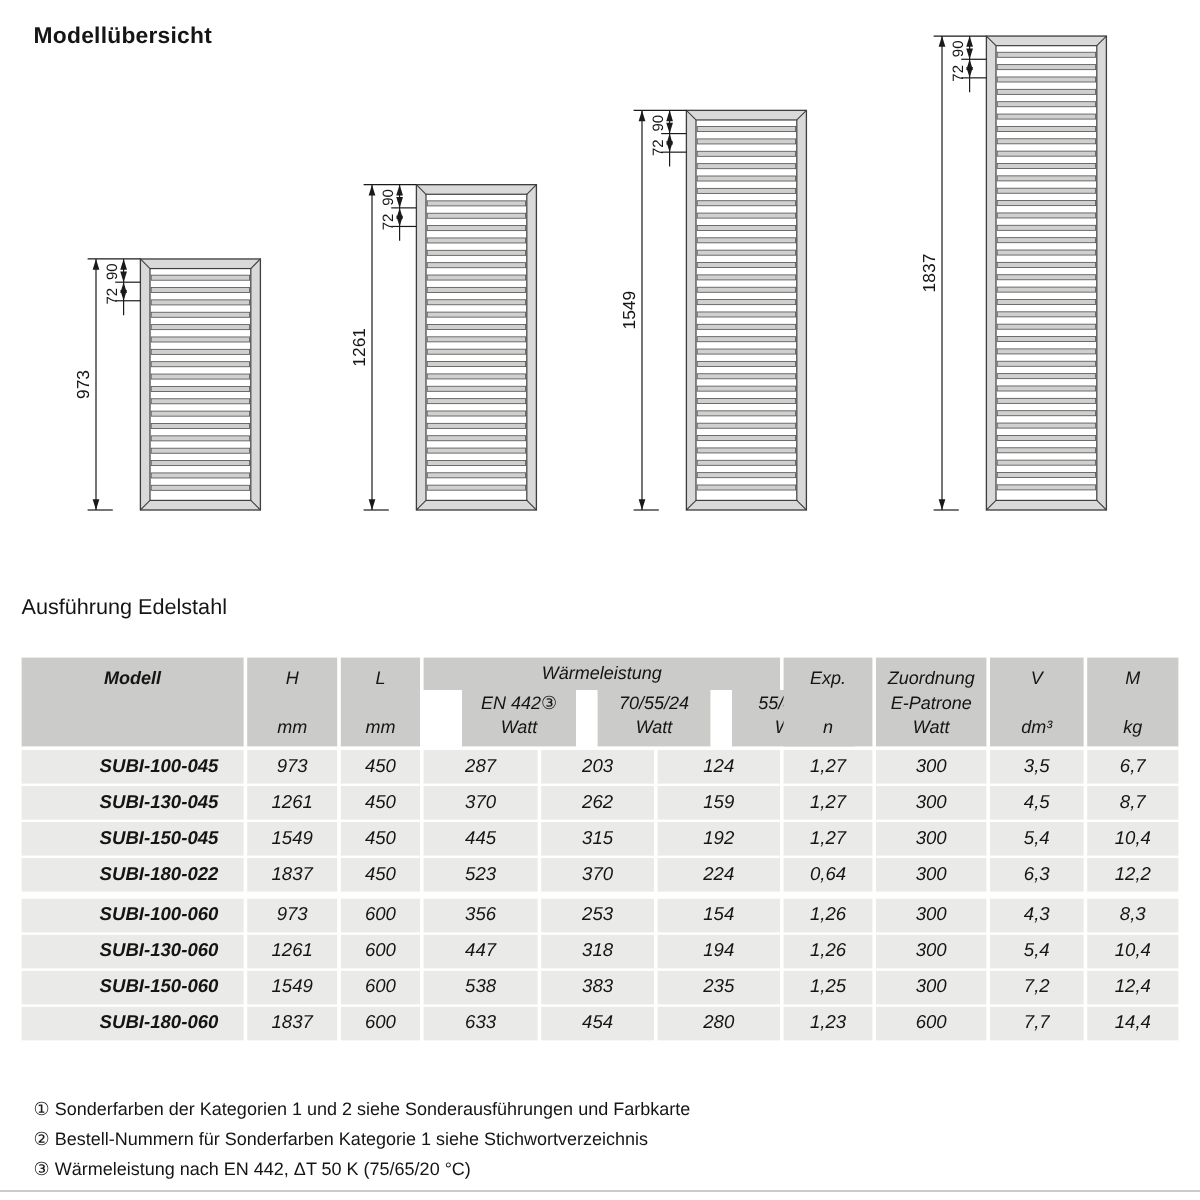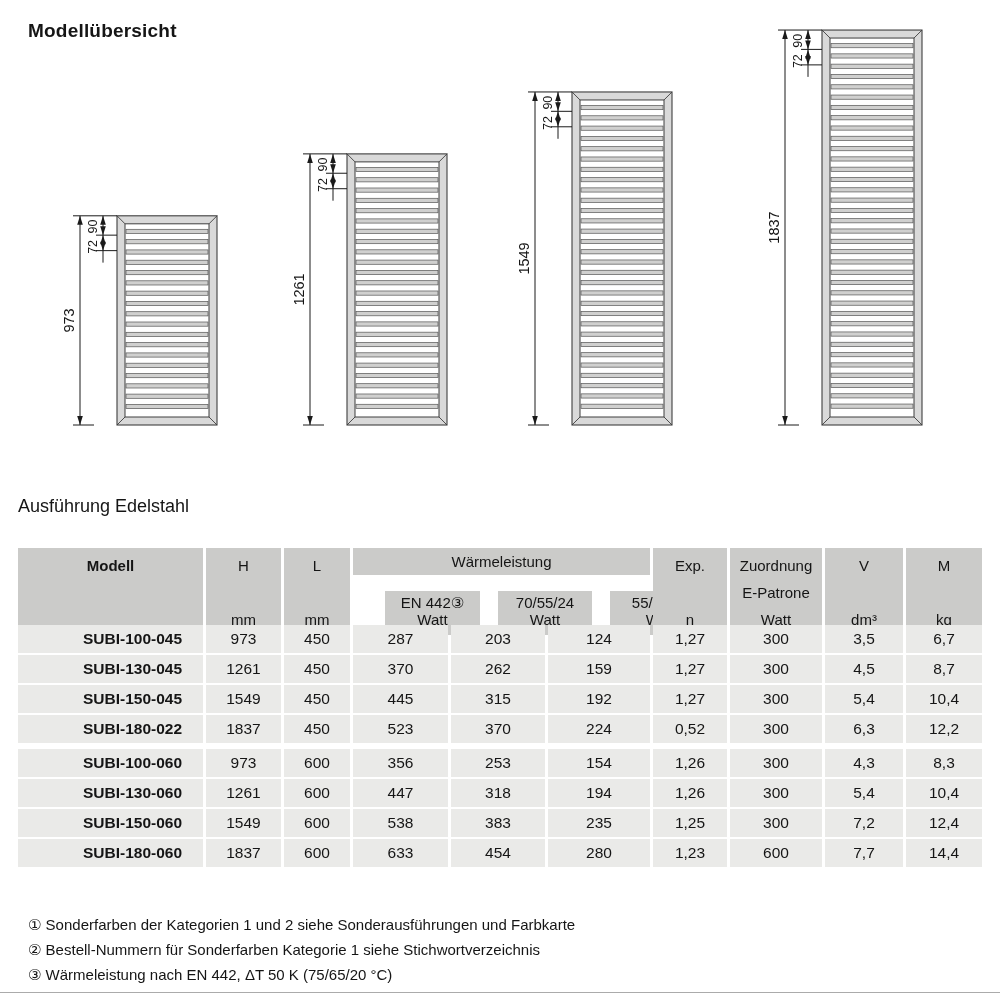--- a/index.html
+++ b/index.html
@@ -10,38 +10,38 @@
   }
   .page-title{
     position:absolute;left:28px;top:20px;
     font-size:19px;font-weight:bold;letter-spacing:.2px;
   }
   #diagram{position:absolute;left:0;top:0;width:1000px;height:480px;}
   .section-title{
     position:absolute;left:18px;top:496px;
     font-size:18px;font-weight:normal;
   }
-  #spec-table{position:absolute;left:18px;top:548px;width:964px;background:#fff;}
+  #spec-table{position:absolute;left:18px;top:548px;width:964px;background:#fff;font-style:italic;}
   .thead{
     display:grid;
     grid-template-columns:185px 75px 66px 297px 74px 92px 78px 76px;
     column-gap:3px;height:74px;background:#fff;
   }
   .hcell{
     background:#cbcbc9;display:flex;flex-direction:column;
     justify-content:space-between;align-items:center;
     padding:9px 2px 7px 2px;box-sizing:border-box;
     font-size:15px;line-height:17px;
   }
   .hcell.top-only{justify-content:flex-start;}
   .hcell .b{font-weight:bold;}
   .hgroup{background:#fff;display:flex;flex-direction:column;}
   .hgroup-title{
     background:#cbcbc9;height:27px;display:flex;align-items:center;justify-content:center;
-    font-size:15px;margin-bottom:16px;
+    font-size:15px;margin-bottom:0;
   }
   .hsub{display:grid;grid-template-columns:95px 94px 102px;column-gap:18px;flex:1;margin-left:32px;}
   .hsub .hcell{padding:3px 2px 7px 2px;}
   .tgroup{
     display:grid;
     grid-template-columns:185px 75px 66px 95px 94px 102px 74px 92px 78px 76px;
     gap:2px 3px;background:#fff;margin-top:3px;
   }
   .tgroup.tgroup-gap{margin-top:6px;}
   .cell{
@@ -353,21 +353,21 @@
         <div class="cell">1,27</div>
         <div class="cell">300</div>
         <div class="cell">5,4</div>
         <div class="cell">10,4</div>
         <div class="cell model">SUBI-180-022</div>
         <div class="cell">1837</div>
         <div class="cell">450</div>
         <div class="cell">523</div>
         <div class="cell">370</div>
         <div class="cell">224</div>
-        <div class="cell">0,52</div>
+        <div class="cell">0,64</div>
         <div class="cell">300</div>
         <div class="cell">6,3</div>
         <div class="cell">12,2</div>
       </div>
       <div class="tgroup tgroup-gap">
         <div class="cell model">SUBI-100-060</div>
         <div class="cell">973</div>
         <div class="cell">600</div>
         <div class="cell">356</div>
         <div class="cell">253</div>

